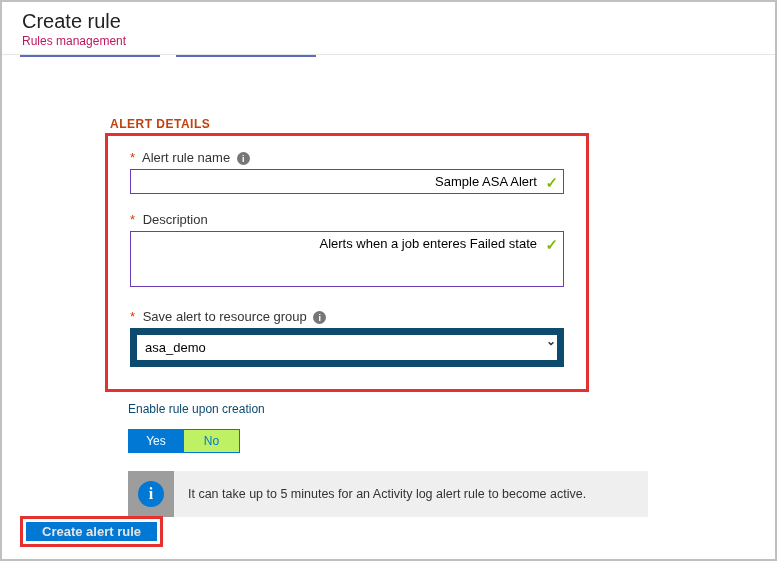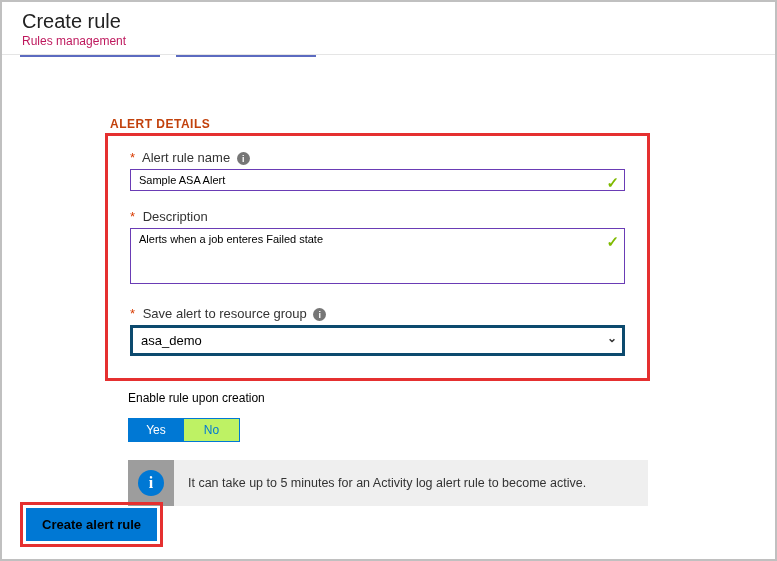--- a/index.html
+++ b/index.html
@@ -45,21 +45,21 @@
     margin-top: 60px;
     font-size: 12px;
     letter-spacing: 0.5px;
     color: #c2410c;
     font-weight: 600;
     margin-left: 90px;
   }
   .highlighted {
     border: 3px solid #e53030;
     margin: 2px 0 0 85px;
-    width: 545px;
+    width: 484px;
     padding: 14px 22px 22px 22px;
   }
   .field-label {
     font-size: 13px;
     color: #333;
     margin-bottom: 4px;
   }
   .req { color: #d83b01; margin-right: 4px; }
   .info-icon {
     display: inline-flex;
@@ -72,62 +72,63 @@
     color: #fff;
     font-size: 9px;
     font-weight: bold;
     margin-left: 3px;
     vertical-align: middle;
   }
   .text-input, .textarea-input {
     width: 100%;
     border: 1px solid #6a3cb5;
     padding: 4px 26px 4px 8px;
-    font-size: 11px;
+    font-size: 13px;
     font-family: inherit;
     outline: none;
     position: relative;
+    text-align: right;
   }
   .input-wrap { position: relative; margin-bottom: 18px; }
   .input-wrap.last { margin-bottom: 0; }
   .check-icon {
     position: absolute;
     right: 6px;
     top: 5px;
     color: #7fba00;
     font-size: 15px;
     font-weight: bold;
   }
   .textarea-input {
     height: 56px;
     resize: none;
   }
   .input-wrap.ta .check-icon { top: 5px; }
   .select-input {
     width: 100%;
-    border: 3px solid #0c4a6e;
+    border: 7px solid #0c4a6e;
     padding: 5px 26px 5px 8px;
     font-size: 13px;
     background: #fff;
     appearance: none;
     position: relative;
   }
   .chev {
     position: absolute;
     right: 8px;
     top: 6px;
     pointer-events: none;
     font-size: 12px;
     color: #333;
     font-weight: bold;
   }
   .enable-block {
     margin: 10px 0 0 108px;
   }
-  .enable-label { font-size: 12px; color: #000000; }
+  .enable-label { font-size: 12px; color: #0c4a6e; }
   .toggle {
     display: flex;
     margin-top: 13px;
   }
   .toggle .opt {
     width: 56px;
     text-align: center;
     font-size: 12px;
     padding: 4px 0;
     border: 1px solid #0078d4;
@@ -174,25 +175,25 @@
     bottom: 12px;
     left: 18px;
   }
   .create-btn-wrap {
     display: inline-block;
     border: 3px solid #e53030;
     padding: 3px;
   }
   .create-btn {
     background: #0078d4;
-    color: #000000;
+    color: #e5e5e5;
     border: none;
     font-size: 13px;
     font-weight: 600;
-    padding: 9px 16px;
+    padding: 2px 16px;
     cursor: pointer;
     font-family: inherit;
   }
 </style>
 </head>
 <body>
 
 <div class="header">
   <h1>Create rule</h1>
   <div class="subtitle">Rules management</div>

